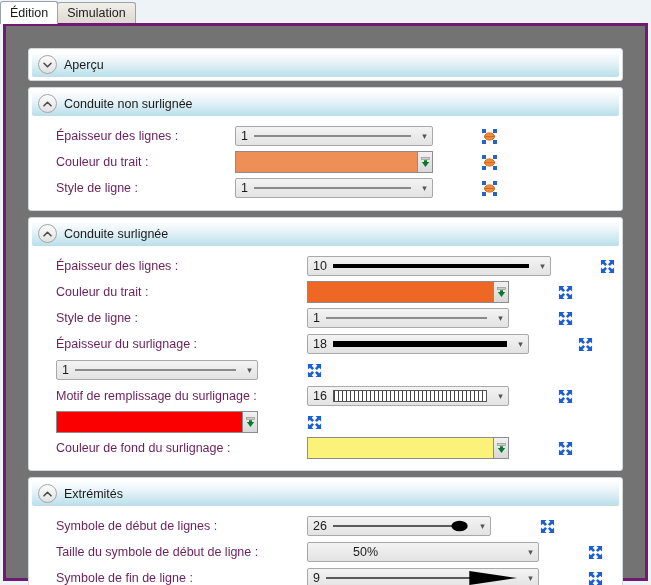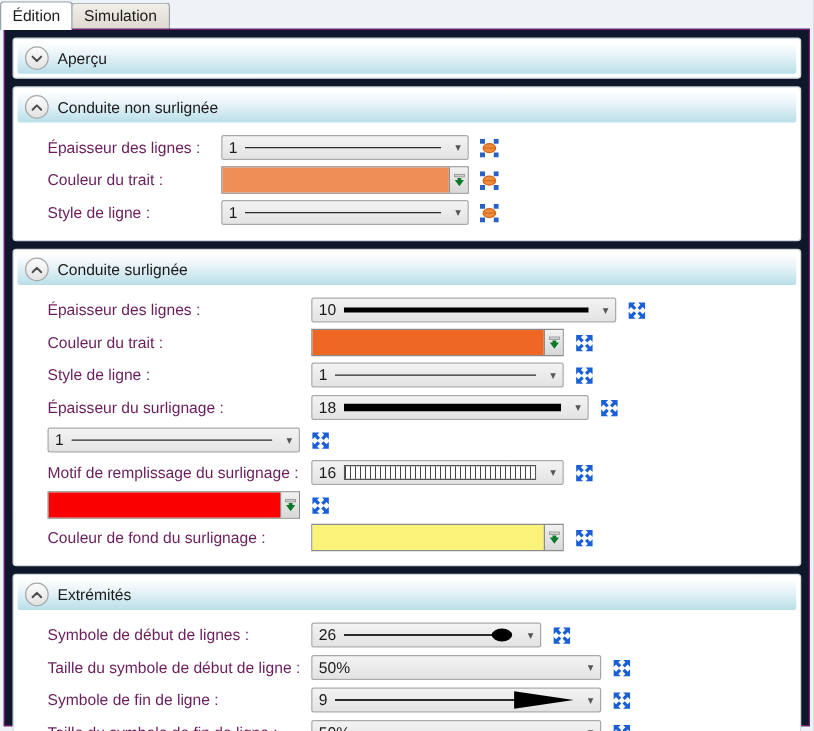--- a/index.html
+++ b/index.html
@@ -40,24 +40,24 @@
     background:#ffffff;
     border-color:#9aa3ad;
     height:23px;line-height:22px;
     z-index:3;position:relative;
   }
 
   
   .panel{
     position:absolute;left:3px;top:23px;
     width:645px;height:558px;
-    background:#0f172a;
-    border:1px solid #701a75;
-    box-sizing:border-box;
-    padding:6px;
+    background:#737373;
+    border:3px solid #701a75;
+    box-sizing:border-box;
+    padding:22px;
   }
 
   
   .group{
     border:1px solid #d2d8de;
     border-radius:3px;
     background:#ffffff;
     box-sizing:border-box;
     margin-bottom:6px;
     padding:3px;
@@ -85,20 +85,21 @@
   }
   .group-body{
     padding:7px 0 6px 0;
   }
 
   
   .row{
     display:flex;align-items:center;
     height:26px;
     padding-left:24px;
+    gap:40px;
   }
   .row .lbl{
     color:#6a1f5c;
     font-size:12.5px;
     white-space:nowrap;
     flex:none;
   }
   .ctl{
     flex:none;
     position:relative;
@@ -130,21 +131,21 @@
     position:relative;
     margin:0 6px;
     overflow:hidden;
   }
   .combo .arrow{
     width:15px;flex:none;
     display:flex;align-items:center;justify-content:center;
     color:#555;
     font-size:9px;
   }
-  .combo.plain .val{flex:1;}
+  .combo.plain .val{flex:1;margin-left:40px;}
 
   
   .colorfield{
     border:1px solid #8c8c8c;
     display:flex;
     height:22px;
     box-sizing:border-box;
     background:#fff;
     cursor:default;
   }

